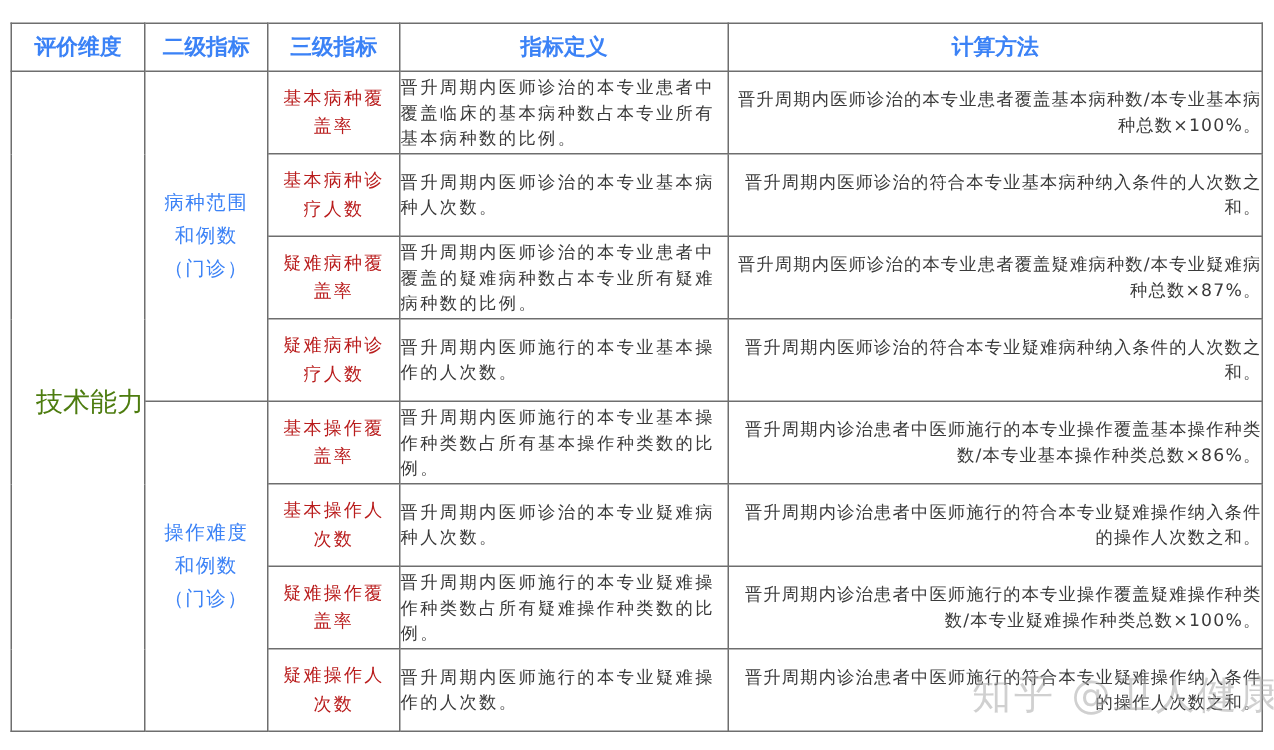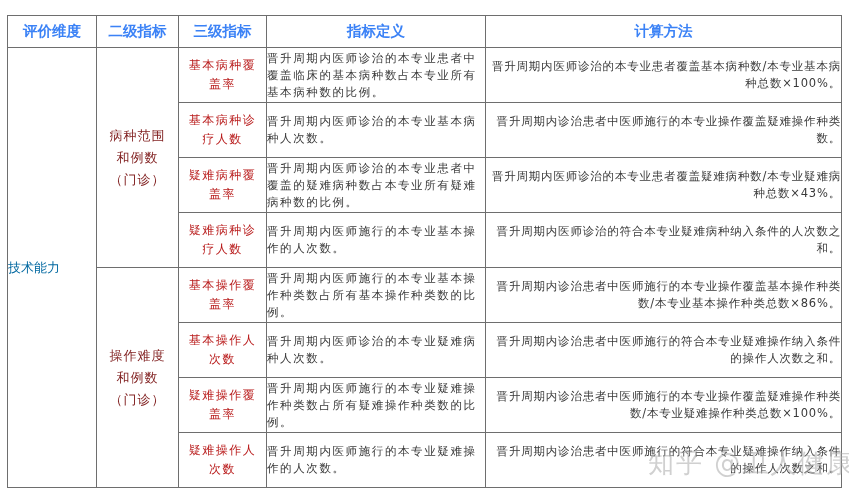--- a/index.html
+++ b/index.html
@@ -6,22 +6,22 @@
   body { width: 849px; height: 500px; position: relative; overflow: hidden;
          font-family: "DejaVu Sans", sans-serif; color: #2a2a2a; }
   table.metrics {
     position: absolute; left: 7px; top: 15px;
     width: 834px; border-collapse: collapse; table-layout: fixed;
   }
   table.metrics td, table.metrics th {
     border: 1.5px solid #6e6e6e; padding: 0; vertical-align: middle;
   }
   th { height: 31px; font-size: 14.5px; font-weight: bold; color: #3b82f6; text-align: center; }
-  td.cell-dim { text-align: left; font-size: 13px; color: #0369a1; }
-  td.cell-l2 { text-align: center; font-size: 13px; color: #7f1d1d; line-height: 22px; letter-spacing: 1px; }
+  td.cell-dim { text-align: right; font-size: 18px; color: #4d7c0f; }
+  td.cell-l2 { text-align: center; font-size: 13px; color: #3b82f6; line-height: 22px; letter-spacing: 1px; }
   td.cell-l3 { text-align: center; font-size: 12px; color: #b91c1c; line-height: 19px; letter-spacing: 1.5px; }
   td.cell-def { font-size: 11.5px; color: #3a3a3a; line-height: 17px; padding: 0 12px 0 12px; letter-spacing: 1.6px; text-align: left; margin-left: 20px; }
   td.cell-calc { font-size: 11.5px; color: #3a3a3a; line-height: 17px; padding: 0 14px 0 14px; letter-spacing: 0.8px; text-align: right; }
   tr.body-row { height: 55px; }
   .l3-text { display: inline-block; width: 70px; }
   .watermark {
     position: absolute; left: 648px; top: 446px; font-size: 26px; color: rgba(170,170,170,0.55);
     letter-spacing: 2px; pointer-events: none; white-space: nowrap;
   }
 </style>
@@ -49,26 +49,26 @@
     <tr class="body-row">
       <td class="cell-dim" rowspan="8">技术能力</td>
       <td class="cell-l2" rowspan="4"><span style="display:inline-block;width:68px">病种范围和例数（门诊）</span></td>
       <td class="cell-l3"><span class="l3-text">基本病种覆盖率</span></td>
       <td class="cell-def">晋升周期内医师诊治的本专业患者中覆盖临床的基本病种数占本专业所有基本病种数的比例。</td>
       <td class="cell-calc">晋升周期内医师诊治的本专业患者覆盖基本病种数/本专业基本病种总数×100%。</td>
     </tr>
     <tr class="body-row">
       <td class="cell-l3"><span class="l3-text">基本病种诊疗人数</span></td>
       <td class="cell-def">晋升周期内医师诊治的本专业基本病种人次数。</td>
-      <td class="cell-calc">晋升周期内诊治患者中医师施行的本专业操作覆盖疑难操作种类数。</td>
+      <td class="cell-calc">晋升周期内医师诊治的符合本专业基本病种纳入条件的人次数之和。</td>
     </tr>
     <tr class="body-row">
       <td class="cell-l3"><span class="l3-text">疑难病种覆盖率</span></td>
       <td class="cell-def">晋升周期内医师诊治的本专业患者中覆盖的疑难病种数占本专业所有疑难病种数的比例。</td>
-      <td class="cell-calc">晋升周期内医师诊治的本专业患者覆盖疑难病种数/本专业疑难病种总数×43%。</td>
+      <td class="cell-calc">晋升周期内医师诊治的本专业患者覆盖疑难病种数/本专业疑难病种总数×87%。</td>
     </tr>
     <tr class="body-row">
       <td class="cell-l3"><span class="l3-text">疑难病种诊疗人数</span></td>
       <td class="cell-def">晋升周期内医师施行的本专业基本操作的人次数。</td>
       <td class="cell-calc">晋升周期内医师诊治的符合本专业疑难病种纳入条件的人次数之和。</td>
     </tr>
     <tr class="body-row">
       <td class="cell-l2" rowspan="4"><span style="display:inline-block;width:68px">操作难度和例数（门诊）</span></td>
       <td class="cell-l3"><span class="l3-text">基本操作覆盖率</span></td>
       <td class="cell-def">晋升周期内医师施行的本专业基本操作种类数占所有基本操作种类数的比例。</td>

